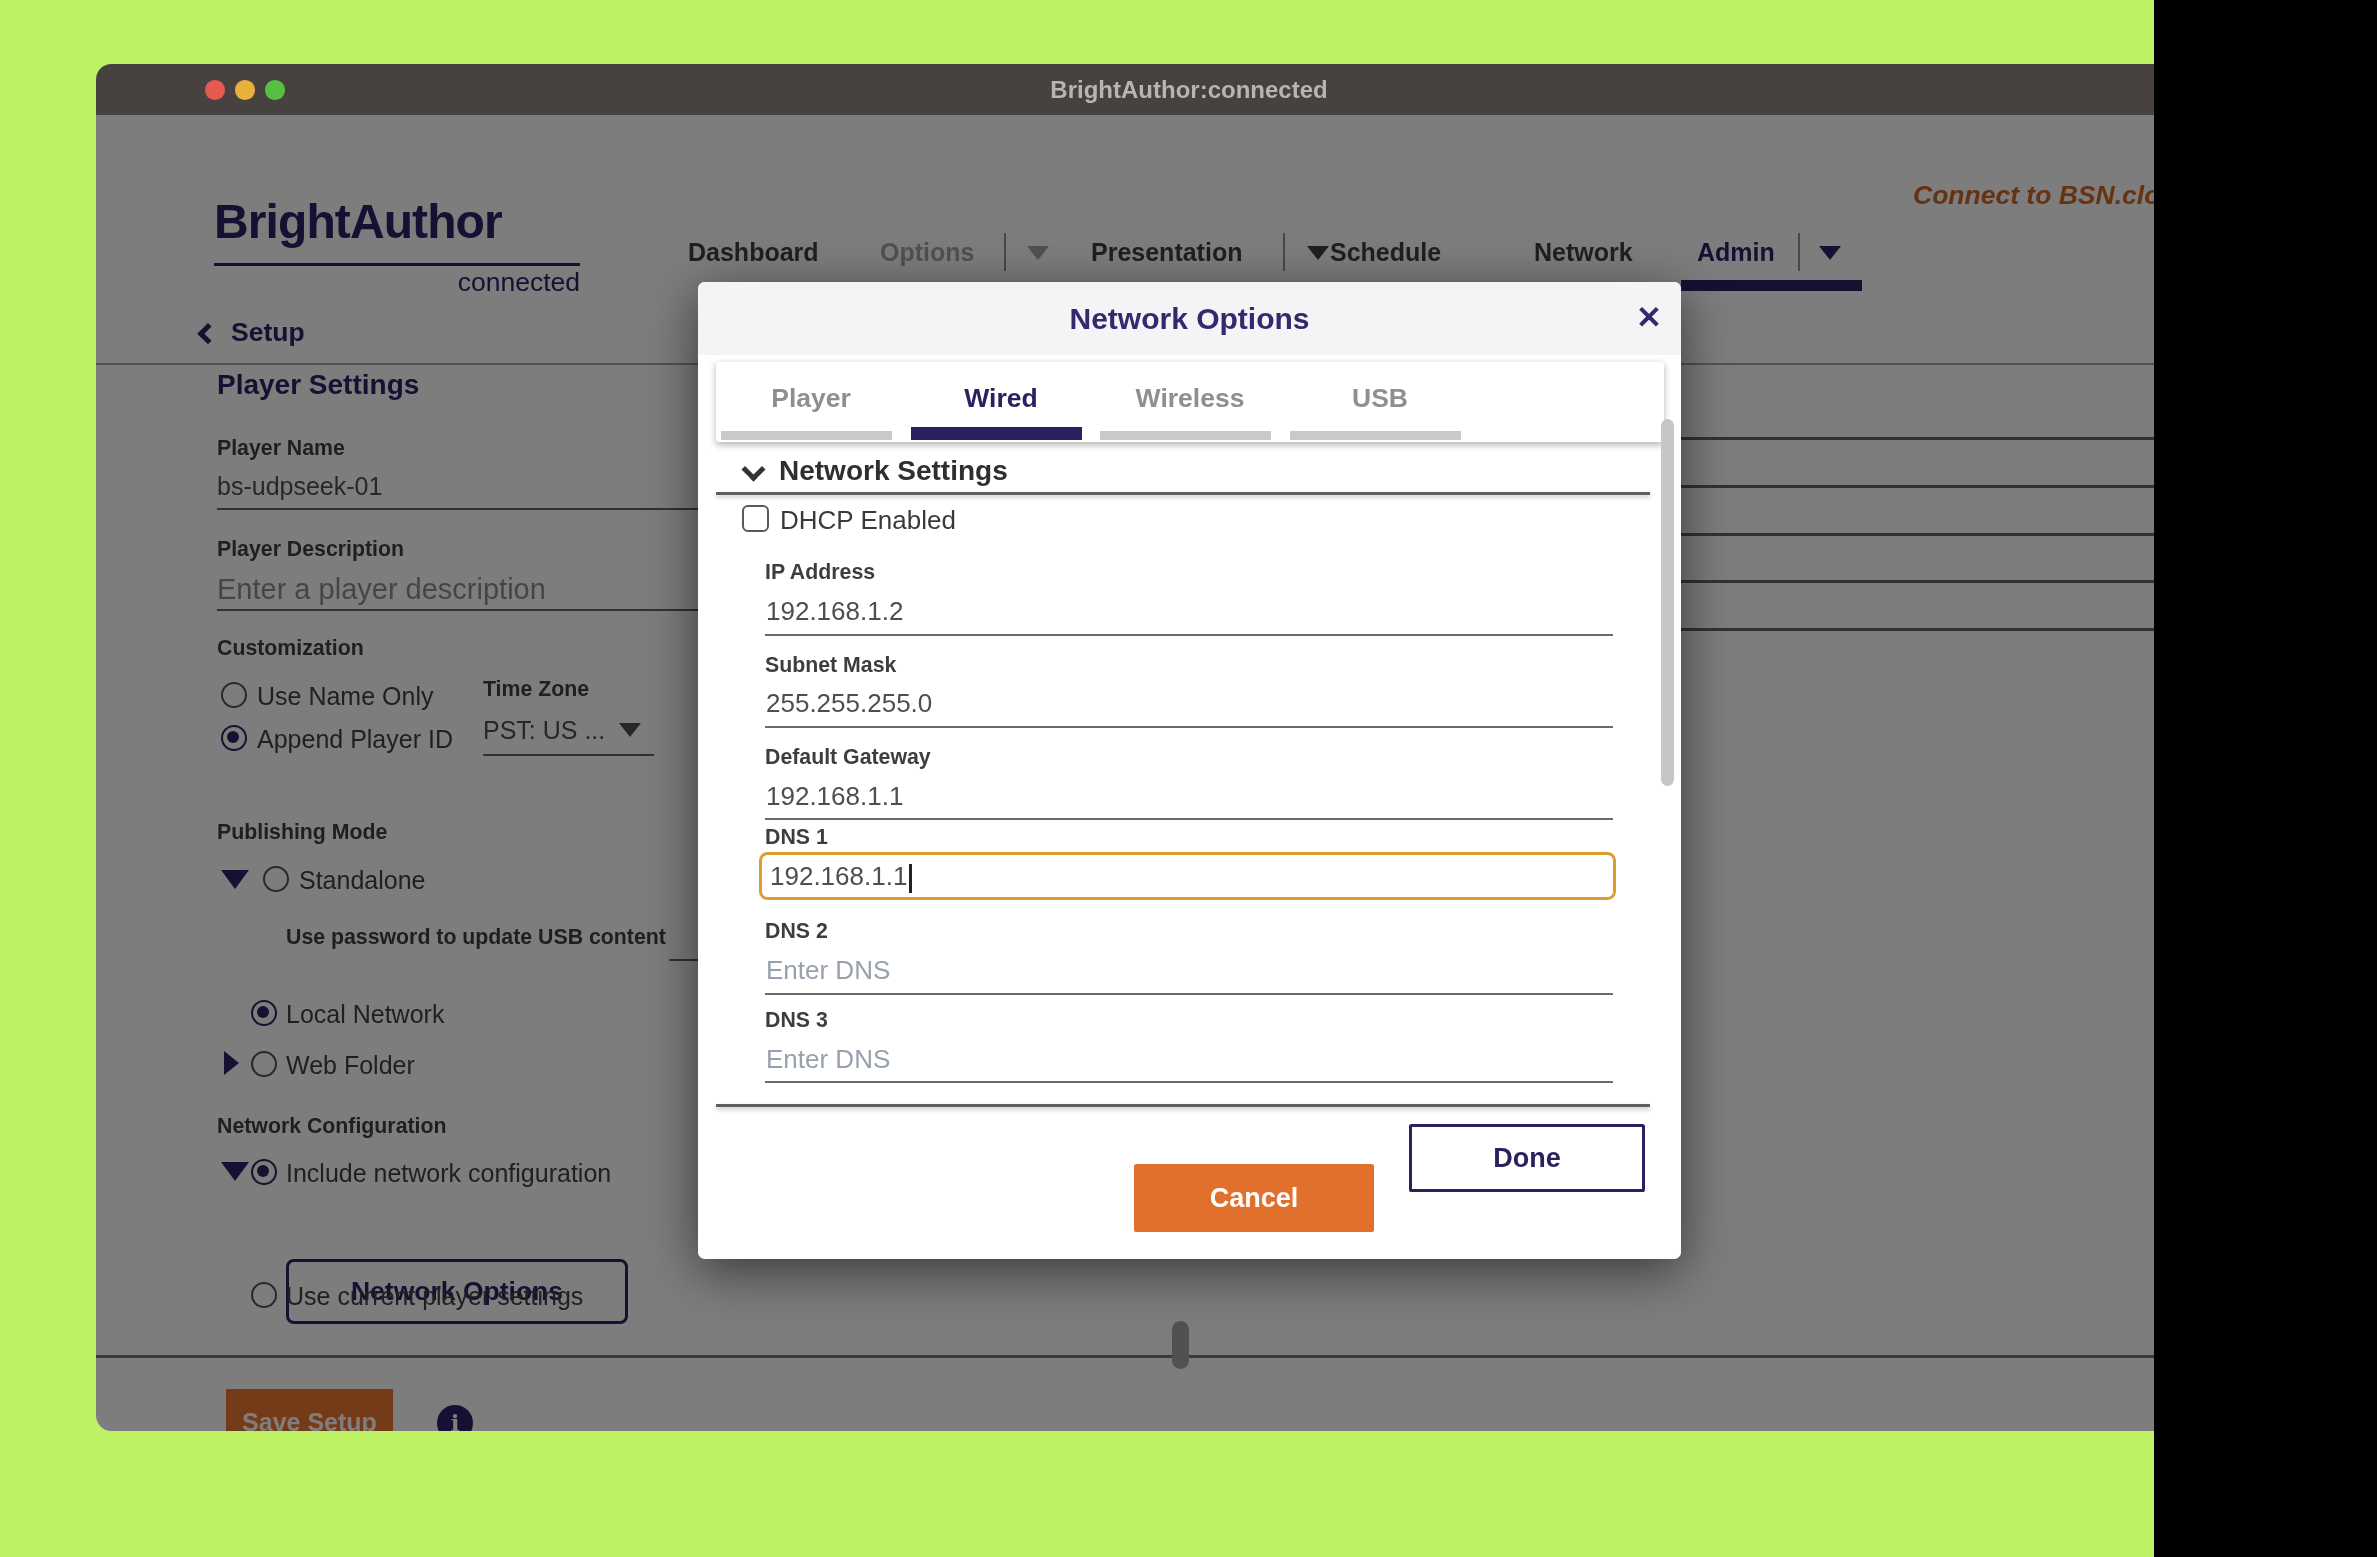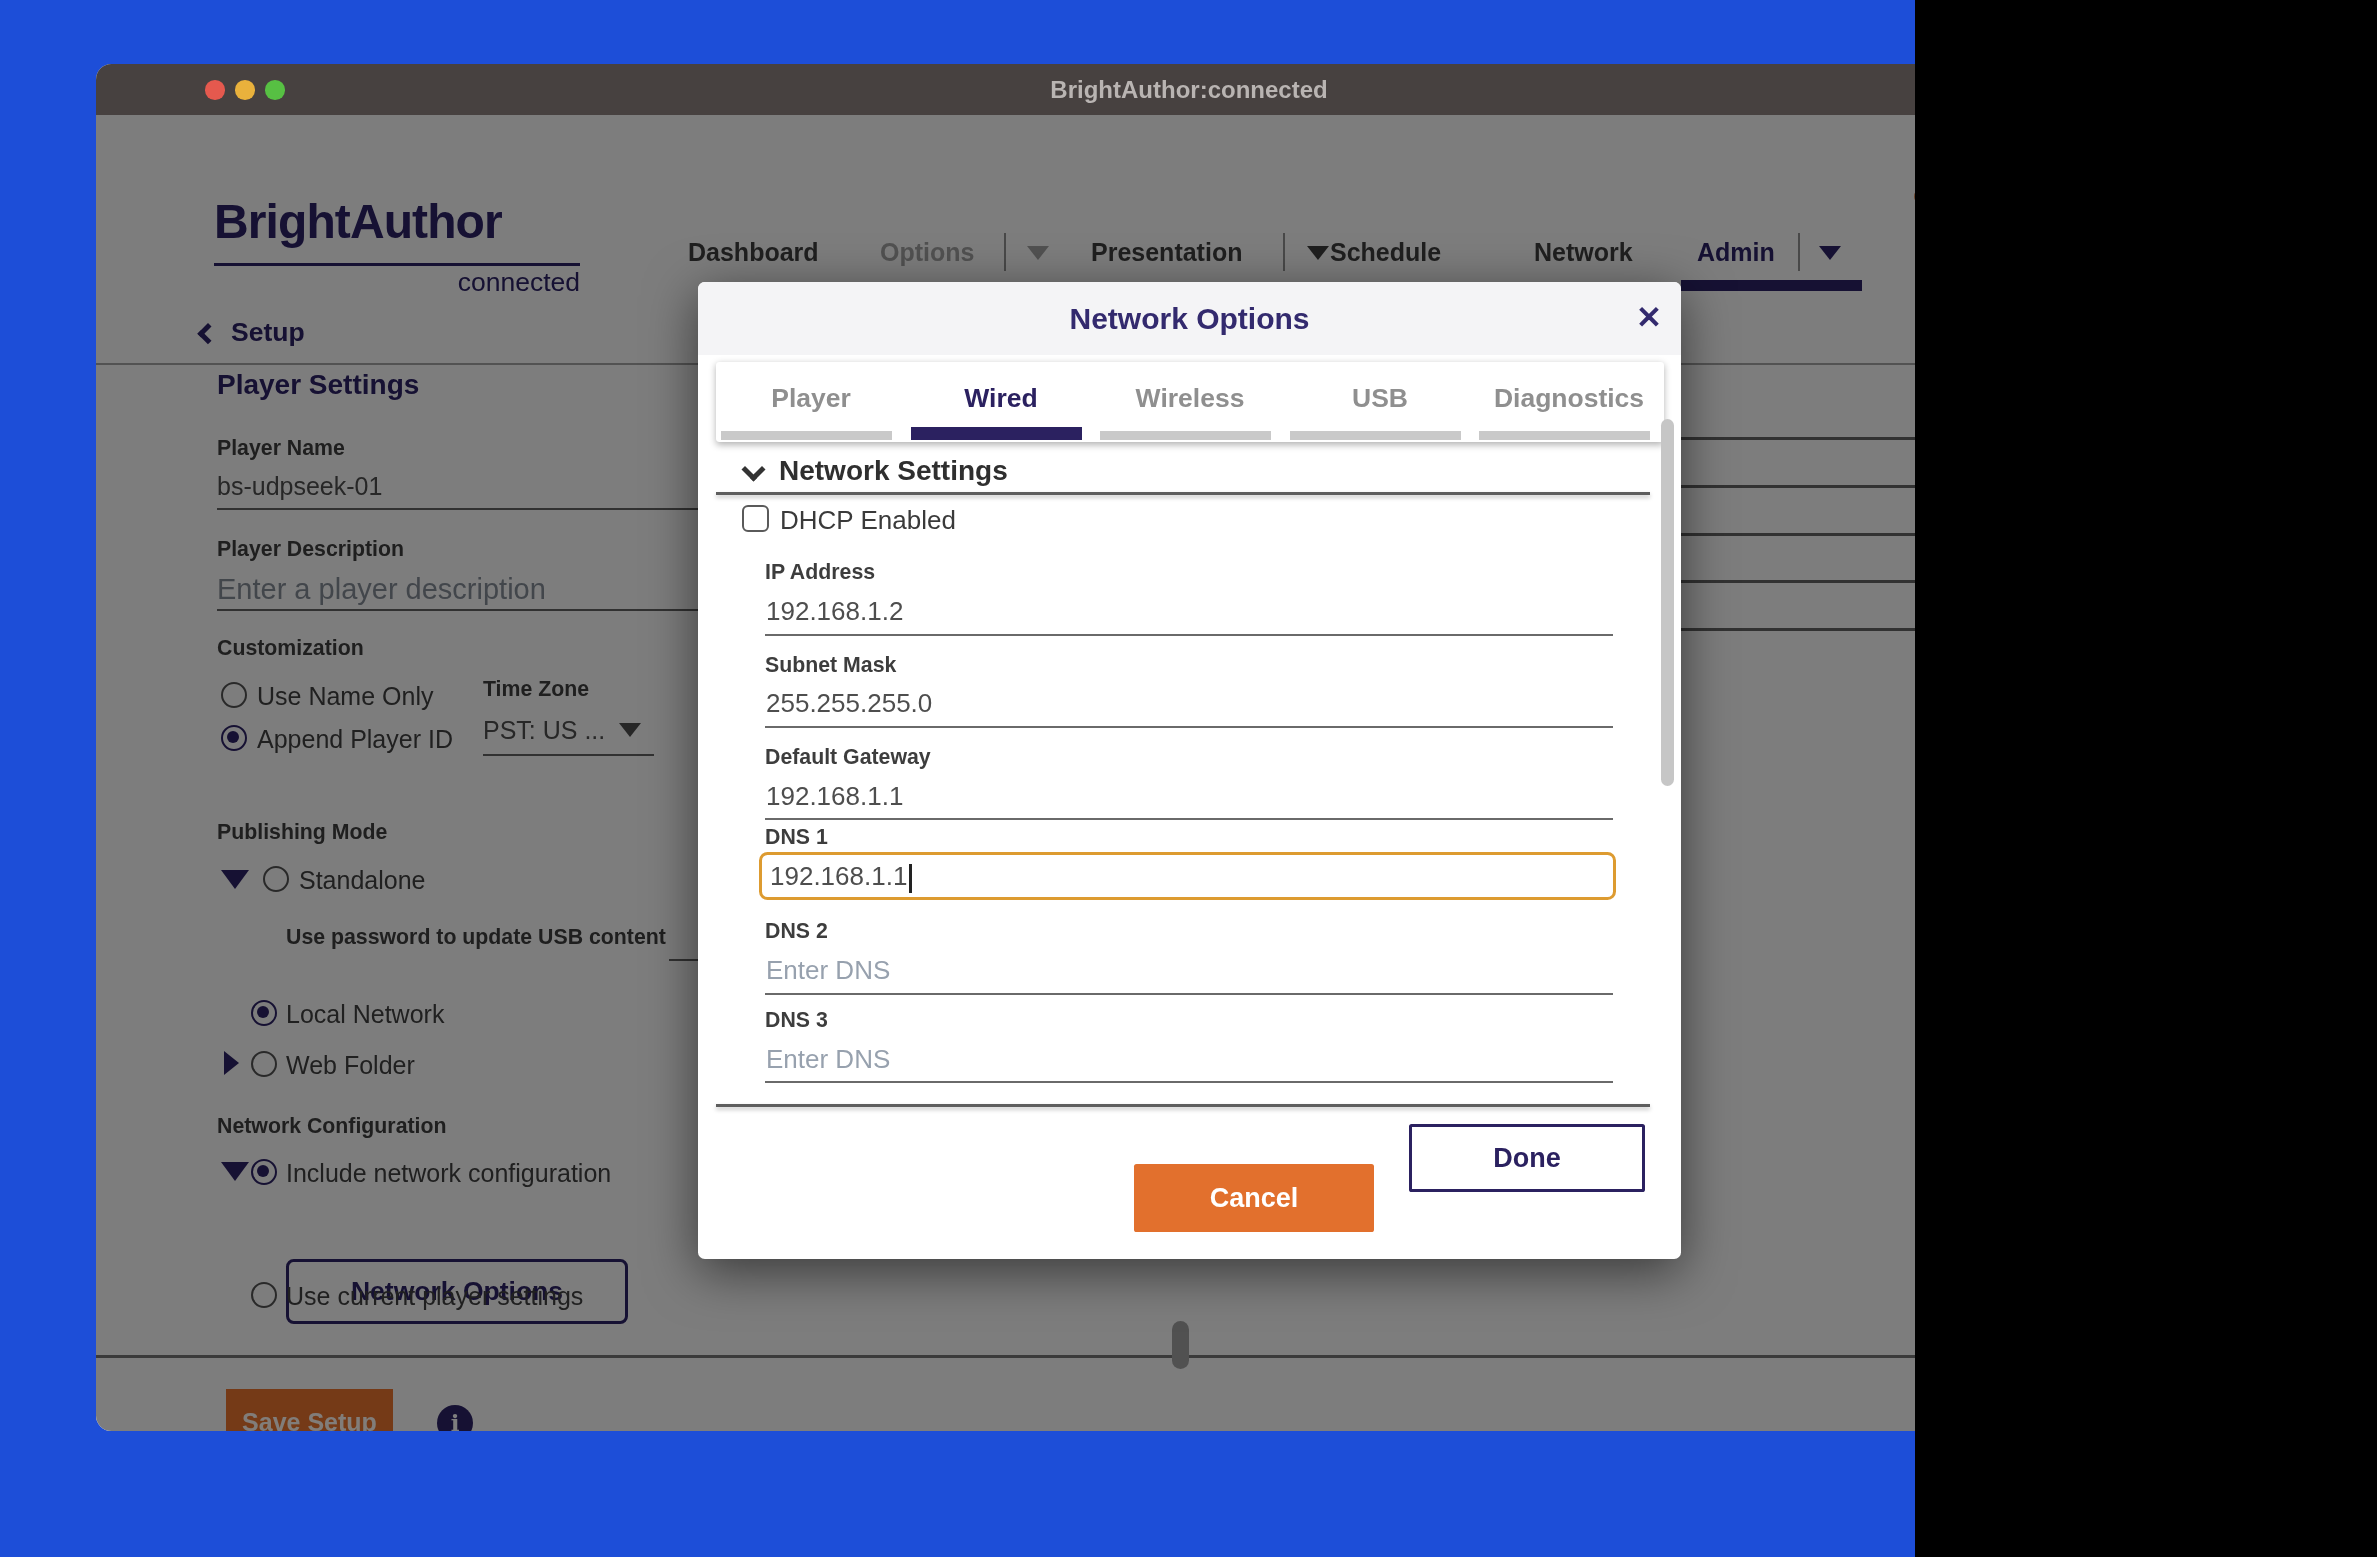--- a/index.html
+++ b/index.html
@@ -1,18 +1,18 @@
 <!DOCTYPE html>
 <html style="font-size:13.7px"><head>
 <meta charset="utf-8">
 <style>
   * { margin:0; padding:0; box-sizing:border-box; }
   html,body { background:#000; }
   body { font-family:"Liberation Sans", sans-serif; }
-  .stage { position:relative; width:1915px; height:1558px; background:#1d4ed8; overflow:hidden; }
+  .stage { position:relative; width:2154px; height:1558px; background:#bef264; overflow:hidden; }
 
   
   .window { position:absolute; left:96px; top:64px; width:2186px; height:1367px;
             background:#ececec; border-radius:15.4px; overflow:hidden; }
   .titlebar { position:absolute; left:0; top:0; width:100%; height:51px; background:#474140; z-index:40; }
   .tl { position:absolute; top:16px; width:19.6px; height:19.6px; border-radius:50%; }
   .tl.red { left:109px; background:#e5594e; }
   .tl.yellow { left:139px; background:#e9b13c; }
   .tl.green { left:169px; background:#57c043; }
   .titlebar-title { position:absolute; top:0; left:0; width:100%; height:51px; line-height:51px;
@@ -242,21 +242,20 @@
     <div class="modal-header">
       <div class="modal-title">Network Options</div>
       <button class="modal-close">✕</button>
     </div>
 
     <div class="tabs-card">
       <div class="tab" style="left:0;"><span>Player</span><span class="tab-bar"></span></div>
       <div class="tab active" style="left:190px;"><span>Wired</span><span class="tab-bar"></span></div>
       <div class="tab" style="left:379px;"><span>Wireless</span><span class="tab-bar"></span></div>
       <div class="tab" style="left:569px;"><span>USB</span><span class="tab-bar"></span></div>
-      <div class="tab" style="left:758px;"><span>Diagnostics</span><span class="tab-bar"></span></div>
     </div>
 
     <span class="m-chev"></span>
     <div class="m-section">Network Settings</div>
     <div class="m-divider" style="top:210px;"></div>
 
     <span class="checkbox"></span>
     <span class="chk-label" style="left:82px; top:223px;">DHCP Enabled</span>
 
     <div class="m-label" style="top:278px;">IP Address</div>

